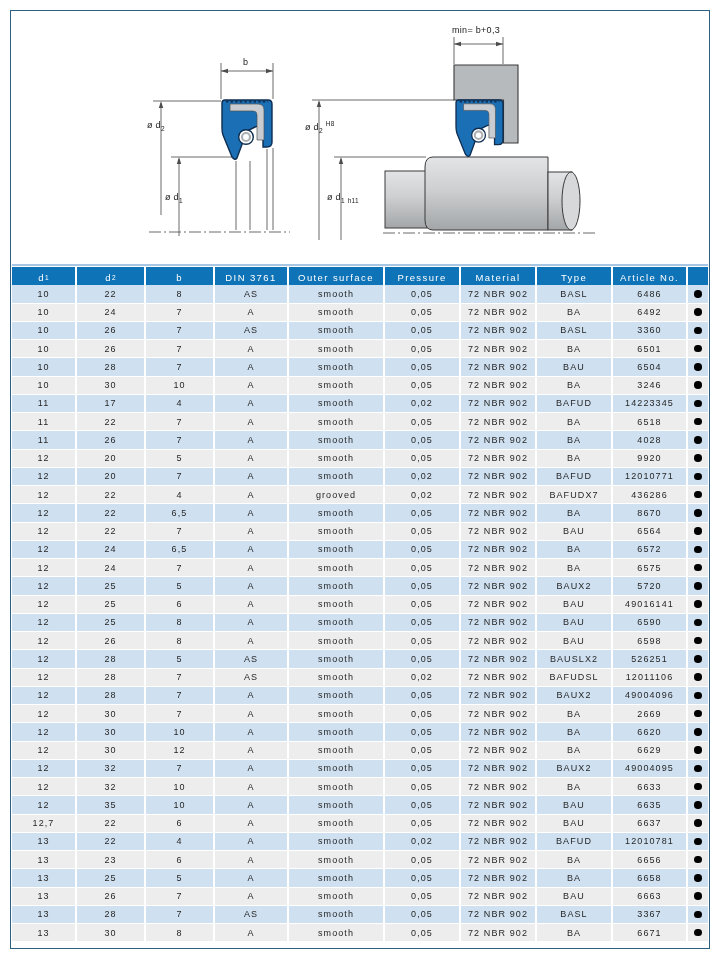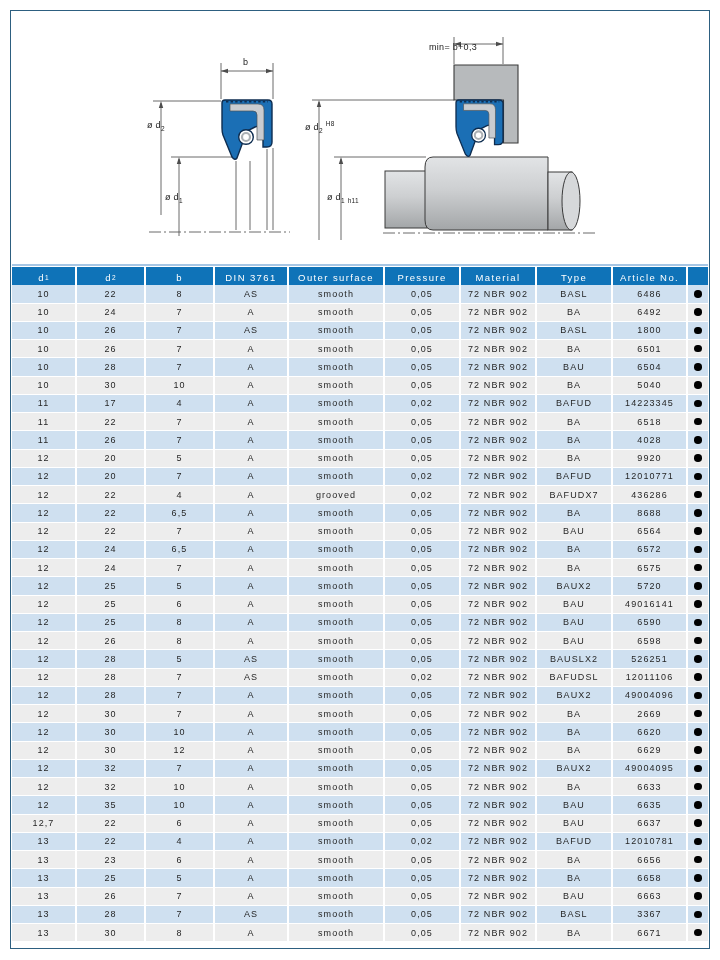--- a/index.html
+++ b/index.html
@@ -128,21 +128,21 @@
         <ellipse cx="571" cy="201" rx="9" ry="29" fill="#d6d8da"></ellipse>
       </g>
 
       <use href="#seal-profile" transform="translate(456,100) scale(0.94,0.95)"></use>
     </g>
   </svg>
 
   <div class="dim-label" style="left:243px;top:57px;"><span>b</span></div>
   <div class="dim-label" style="left:147px;top:120px;"><span>ø d</span><sub>2</sub></div>
   <div class="dim-label" style="left:165px;top:192px;"><span>ø d</span><sub>1</sub></div>
-  <div class="dim-label" style="left:416px;top:25px;width:74px;text-align:center;margin-top:17px;"><span>min= b+0,3</span></div>
+  <div class="dim-label" style="left:452px;top:25px;width:74px;text-align:left;"><span>min= b+0,3</span></div>
   <div class="dim-label" style="left:305px;top:120px;"><span>ø d</span><sub>2</sub>&nbsp;<sup>H8</sup></div>
   <div class="dim-label" style="left:327px;top:192px;"><span>ø d</span><sub>1</sub>&nbsp;<sub>h11</sub></div>
 </div>
 
 <div class="spec-table">
   <div class="table-topline"></div>
   <div class="grid">
       <div class="hrow"><div class="th">
           <span>d</span>
           <sub>1</sub>
@@ -165,51 +165,51 @@
           <span>Article No.</span>
         </div><div class="th">
           <span></span>
         </div></div>
       <div class="row alt-a"><div class="td">10</div><div class="td">22</div><div class="td">8</div><div class="td">AS</div><div class="td">smooth</div><div class="td">0,05</div><div class="td">72 NBR 902</div><div class="td">BASL</div><div class="td">6486</div><div class="td">
           <span class="dot"></span>
         </div></div>
       <div class="row alt-b"><div class="td">10</div><div class="td">24</div><div class="td">7</div><div class="td">A</div><div class="td">smooth</div><div class="td">0,05</div><div class="td">72 NBR 902</div><div class="td">BA</div><div class="td">6492</div><div class="td">
           <span class="dot"></span>
         </div></div>
-      <div class="row alt-a"><div class="td">10</div><div class="td">26</div><div class="td">7</div><div class="td">AS</div><div class="td">smooth</div><div class="td">0,05</div><div class="td">72 NBR 902</div><div class="td">BASL</div><div class="td">1800</div><div class="td">
+      <div class="row alt-a"><div class="td">10</div><div class="td">26</div><div class="td">7</div><div class="td">AS</div><div class="td">smooth</div><div class="td">0,05</div><div class="td">72 NBR 902</div><div class="td">BASL</div><div class="td">3360</div><div class="td">
           <span class="dot"></span>
         </div></div>
       <div class="row alt-b"><div class="td">10</div><div class="td">26</div><div class="td">7</div><div class="td">A</div><div class="td">smooth</div><div class="td">0,05</div><div class="td">72 NBR 902</div><div class="td">BA</div><div class="td">6501</div><div class="td">
           <span class="dot"></span>
         </div></div>
       <div class="row alt-a"><div class="td">10</div><div class="td">28</div><div class="td">7</div><div class="td">A</div><div class="td">smooth</div><div class="td">0,05</div><div class="td">72 NBR 902</div><div class="td">BAU</div><div class="td">6504</div><div class="td">
           <span class="dot"></span>
         </div></div>
-      <div class="row alt-b"><div class="td">10</div><div class="td">30</div><div class="td">10</div><div class="td">A</div><div class="td">smooth</div><div class="td">0,05</div><div class="td">72 NBR 902</div><div class="td">BA</div><div class="td">5040</div><div class="td">
+      <div class="row alt-b"><div class="td">10</div><div class="td">30</div><div class="td">10</div><div class="td">A</div><div class="td">smooth</div><div class="td">0,05</div><div class="td">72 NBR 902</div><div class="td">BA</div><div class="td">3246</div><div class="td">
           <span class="dot"></span>
         </div></div>
       <div class="row alt-a"><div class="td">11</div><div class="td">17</div><div class="td">4</div><div class="td">A</div><div class="td">smooth</div><div class="td">0,02</div><div class="td">72 NBR 902</div><div class="td">BAFUD</div><div class="td">14223345</div><div class="td">
           <span class="dot"></span>
         </div></div>
       <div class="row alt-b"><div class="td">11</div><div class="td">22</div><div class="td">7</div><div class="td">A</div><div class="td">smooth</div><div class="td">0,05</div><div class="td">72 NBR 902</div><div class="td">BA</div><div class="td">6518</div><div class="td">
           <span class="dot"></span>
         </div></div>
       <div class="row alt-a"><div class="td">11</div><div class="td">26</div><div class="td">7</div><div class="td">A</div><div class="td">smooth</div><div class="td">0,05</div><div class="td">72 NBR 902</div><div class="td">BA</div><div class="td">4028</div><div class="td">
           <span class="dot"></span>
         </div></div>
       <div class="row alt-b"><div class="td">12</div><div class="td">20</div><div class="td">5</div><div class="td">A</div><div class="td">smooth</div><div class="td">0,05</div><div class="td">72 NBR 902</div><div class="td">BA</div><div class="td">9920</div><div class="td">
           <span class="dot"></span>
         </div></div>
       <div class="row alt-a"><div class="td">12</div><div class="td">20</div><div class="td">7</div><div class="td">A</div><div class="td">smooth</div><div class="td">0,02</div><div class="td">72 NBR 902</div><div class="td">BAFUD</div><div class="td">12010771</div><div class="td">
           <span class="dot"></span>
         </div></div>
       <div class="row alt-b"><div class="td">12</div><div class="td">22</div><div class="td">4</div><div class="td">A</div><div class="td">grooved</div><div class="td">0,02</div><div class="td">72 NBR 902</div><div class="td">BAFUDX7</div><div class="td">436286</div><div class="td">
           <span class="dot"></span>
         </div></div>
-      <div class="row alt-a"><div class="td">12</div><div class="td">22</div><div class="td">6,5</div><div class="td">A</div><div class="td">smooth</div><div class="td">0,05</div><div class="td">72 NBR 902</div><div class="td">BA</div><div class="td">8688</div><div class="td">
+      <div class="row alt-a"><div class="td">12</div><div class="td">22</div><div class="td">6,5</div><div class="td">A</div><div class="td">smooth</div><div class="td">0,05</div><div class="td">72 NBR 902</div><div class="td">BA</div><div class="td">8670</div><div class="td">
           <span class="dot"></span>
         </div></div>
       <div class="row alt-b"><div class="td">12</div><div class="td">22</div><div class="td">7</div><div class="td">A</div><div class="td">smooth</div><div class="td">0,05</div><div class="td">72 NBR 902</div><div class="td">BAU</div><div class="td">6564</div><div class="td">
           <span class="dot"></span>
         </div></div>
       <div class="row alt-a"><div class="td">12</div><div class="td">24</div><div class="td">6,5</div><div class="td">A</div><div class="td">smooth</div><div class="td">0,05</div><div class="td">72 NBR 902</div><div class="td">BA</div><div class="td">6572</div><div class="td">
           <span class="dot"></span>
         </div></div>
       <div class="row alt-b"><div class="td">12</div><div class="td">24</div><div class="td">7</div><div class="td">A</div><div class="td">smooth</div><div class="td">0,05</div><div class="td">72 NBR 902</div><div class="td">BA</div><div class="td">6575</div><div class="td">
           <span class="dot"></span>

